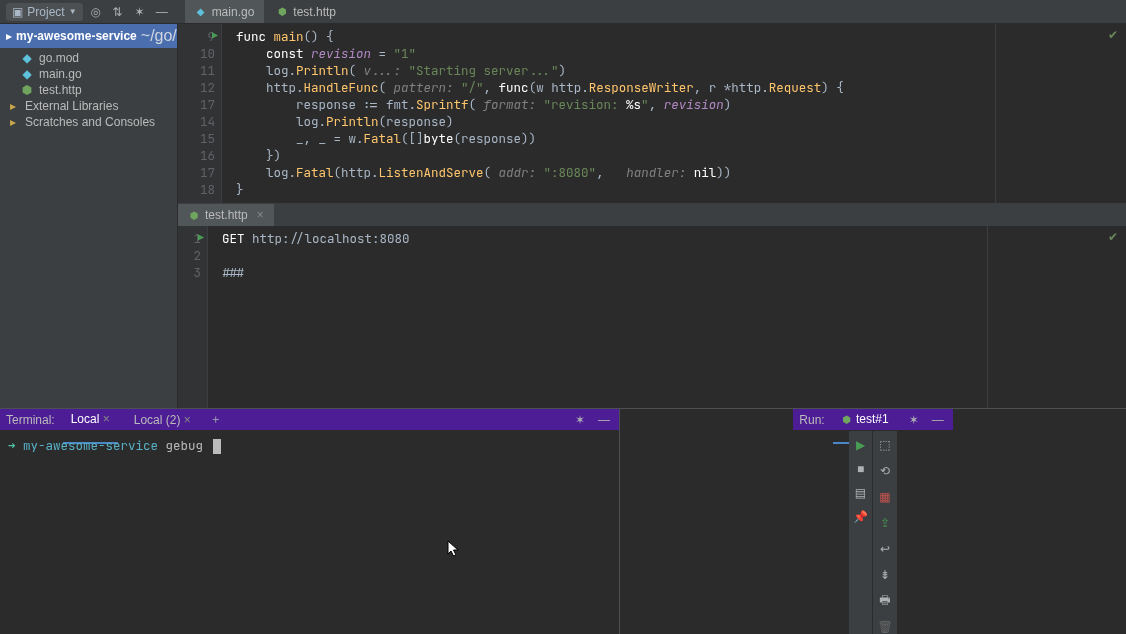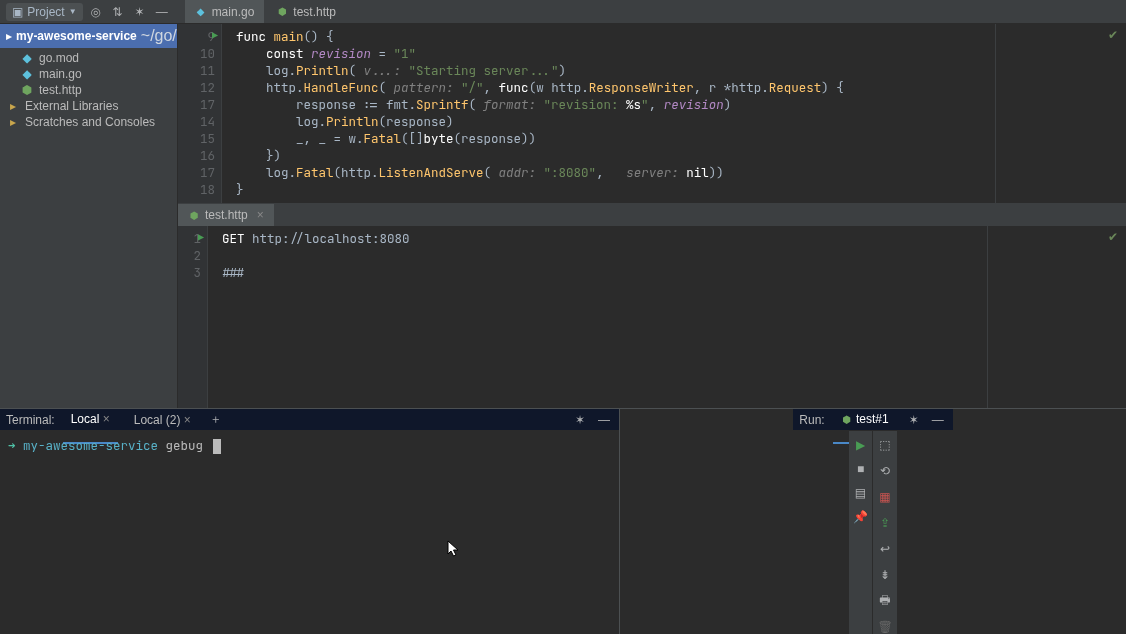--- a/index.html
+++ b/index.html
@@ -81,21 +81,21 @@
 .k-green { color:#6a8759; }
 .k-yellow { color:#ffc66d; }
 .k-purple { color:#b389c5; font-style:italic;}
 .k-gray { color:#808080; font-style:italic;}
 .check { position:absolute; top:4px; right:8px; color:#6a8759; font-size:12px;}
 .rsep { position:absolute; top:0; bottom:0; right:130px; border-right:1px solid #3c3f41; }
 .panel-row { height:226px; display:flex; border-top:1px solid #4c5052; }
 .panel-terminal { flex: 1; display:flex; flex-direction:column; background:#2b2b2b; border-right:1px solid #4c5052;}
 .panel-run { width:506px; display:flex; flex-direction:column; background:#2b2b2b;align-items:center;}
 .panel-header {
-  height:22px; background:#0f172a; border-bottom:1px solid #2b2b2b;
+  height:22px; background:#4c1d95; border-bottom:1px solid #2b2b2b;
   display:flex; align-items:center; padding:0 6px; gap:8px; color:#bbb;
 }
 .ptab { padding:16px 8px; cursor:pointer;}
 .ptab.active { border-bottom:2px solid #4a88c7; color:#fff;}
 .panel-header .right-icons { margin-left:auto; display:flex; gap:6px;}
 .terminal-body {
   flex:1; padding:6px 8px; font-family:"JetBrains Mono","Consolas",monospace; font-size:12.5px;
   color:#bbb; position:relative;
 }
 .prompt-arrow { color:#4fc1a6; }
@@ -184,21 +184,21 @@
         <div>18</div>
       </div>
       <div class="code"><span class="run-tri">▶</span><span class="k-orange">func </span><span class="k-yellow">main</span><span>() {</span>
     <span class="k-orange">const </span><span class="k-purple">revision</span><span> = </span><span class="k-green">"1"</span>
     <span>log.</span><span class="k-yellow">Println</span><span>(</span><span class="k-gray"> v...: </span><span class="k-green">"Starting server..."</span><span>)</span>
     <span>http.</span><span class="k-yellow">HandleFunc</span><span>(</span><span class="k-gray"> pattern: </span><span class="k-green">"/"</span><span>, </span><span class="k-orange">func</span><span>(w http.</span><span class="k-yellow">ResponseWriter</span><span>, r *http.</span><span class="k-yellow">Request</span><span>) {</span>
         <span>response := fmt.</span><span class="k-yellow">Sprintf</span><span>(</span><span class="k-gray"> format: </span><span class="k-green">"revision: </span><span class="k-orange">%s</span><span class="k-green">"</span><span>, </span><span class="k-purple">revision</span><span>)</span>
         <span>log.</span><span class="k-yellow">Println</span><span>(response)</span>
         <span>_, _ = w.</span><span class="k-yellow">Fatal</span><span>([]</span><span class="k-orange">byte</span><span>(response))</span>
     <span>})</span>
-    <span>log.</span><span class="k-yellow">Fatal</span><span>(http.</span><span class="k-yellow">ListenAndServe</span><span>(</span><span class="k-gray"> addr: </span><span class="k-green">":8080"</span><span>,  </span><span class="k-gray"> server: </span><span class="k-orange">nil</span><span>))</span>
+    <span>log.</span><span class="k-yellow">Fatal</span><span>(http.</span><span class="k-yellow">ListenAndServe</span><span>(</span><span class="k-gray"> addr: </span><span class="k-green">":8080"</span><span>,  </span><span class="k-gray"> handler: </span><span class="k-orange">nil</span><span>))</span>
 <span>}</span></div>
       <div class="check">✔</div>
       <div class="rsep"></div>
     </div>
 
     <div class="editor-pane bottom">
       <div class="editor-tabs2">
         <div class="tab2">
           <span class="fileicon http">⬢</span>
           <span>test.http</span>

